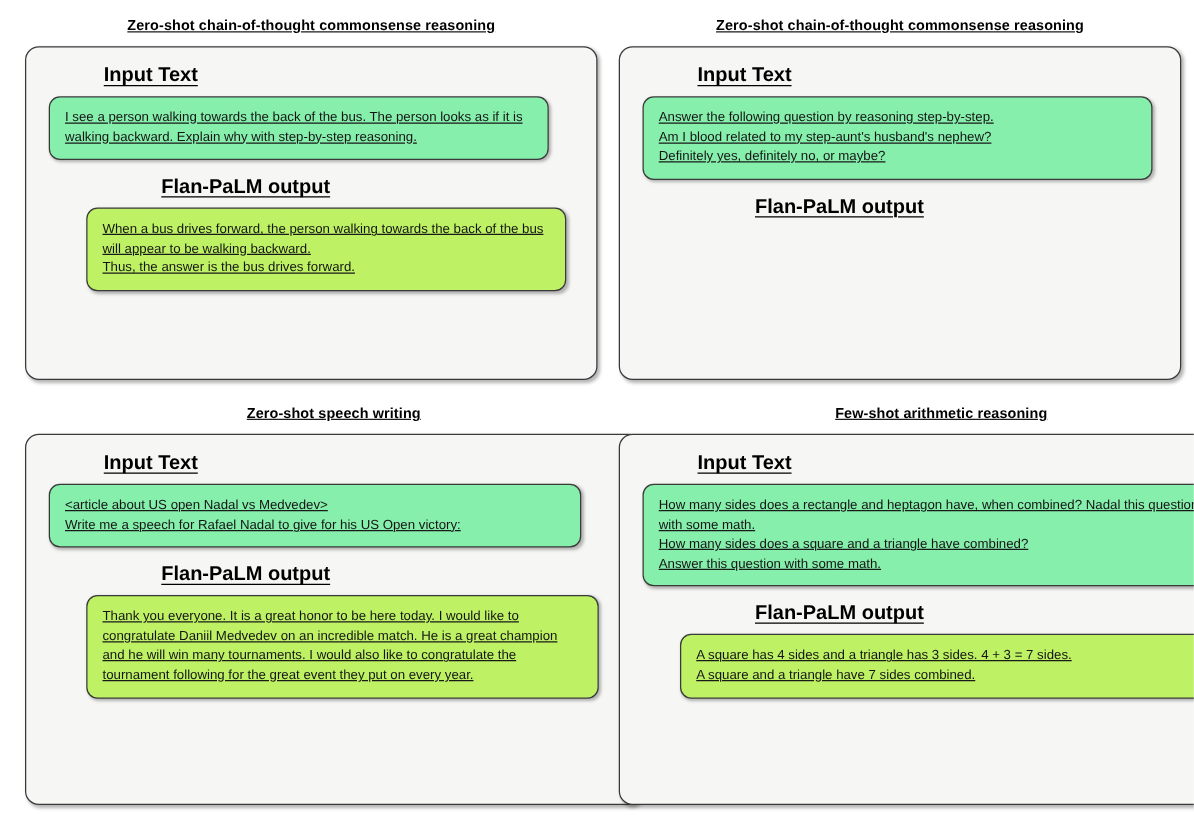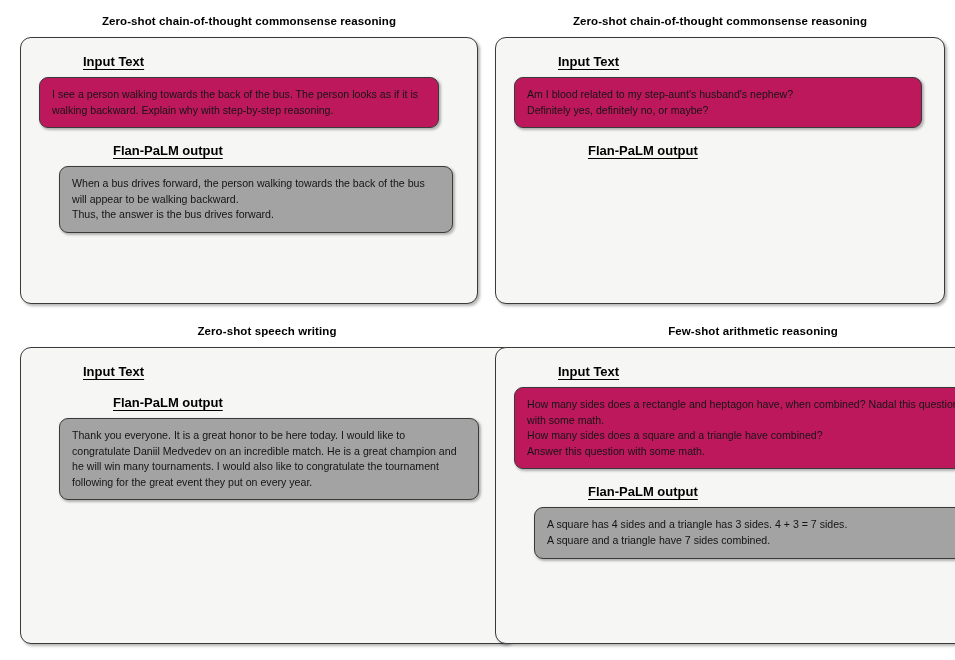--- a/index.html
+++ b/index.html
@@ -17,20 +17,21 @@
 
   .grid {
     position: relative;
     width: 955px;
     height: 660px;
   }
 
   .panel-wrap {
     position: absolute;
     box-sizing: border-box;
+    text-decoration: underline;
   }
 
   .panel-title {
     text-align: center;
     font-size: 11.5px;
     font-weight: bold;
     letter-spacing: 0.1px;
     color: #000000;
     margin: 0 0 9px 0;
     line-height: 14px;
@@ -41,62 +42,62 @@
     border: 1.3px solid #3a3a3a;
     border-radius: 11px;
     background: #f6f6f5;
     box-shadow: 2px 2px 3px rgba(0,0,0,0.30);
     padding: 14px 16px 14px 18px;
     height: calc(100% - 23px);
     position: relative;
   }
 
   .section-label {
-    font-size: 13px;
+    font-size: 16px;
     font-weight: bold;
     color: #000000;
     text-decoration: underline;
     text-underline-offset: 2.5px;
     text-decoration-thickness: 1.4px;
     line-height: 13px;
     margin: 0;
     display: inline-block;
     padding-left: 44px;
   }
 
   .label-output {
-    margin-left: 30px;
+    margin-left: 46px;
   }
 
   .bubble {
     box-sizing: border-box;
     border: 1.3px solid #3a3a3a;
     border-radius: 9px;
     box-shadow: 1.5px 1.5px 2.5px rgba(0,0,0,0.28);
     padding: 9px 12px 9px 12px;
     font-size: 10.6px;
     line-height: 15.6px;
     color: #141414;
   }
 
   .bubble p {
     margin: 0;
   }
   .bubble p + p {
   }
 
   .bubble-input {
-    background: #be185d;
+    background: #86efac;
     margin-top: 7px;
   }
 
   .bubble-output {
-    background: #a3a3a3;
+    background: #bef264;
     margin-top: 7px;
-    margin-left: 20px;
+    margin-left: 30px;
   }
 
   .gap-before-output {
     margin-top: 13px;
   }
 
   
   #panel-0 { left: 20px;  top: 14px;  width: 458px; height: 290px; }
   #panel-1 { left: 495px; top: 14px;  width: 450px; height: 290px; }
   #panel-2 { left: 20px;  top: 324px; width: 494px; height: 320px; }
@@ -134,33 +135,38 @@
 Thus, the answer is the bus drives forward.</p>
       </div>
     </div>
   </div>
 
   <div class="panel-wrap" id="panel-1">
     <div class="panel-title">Zero-shot chain-of-thought commonsense reasoning</div>
     <div class="card">
       <div class="section-label">Input Text</div>
       <div class="bubble bubble-input">
+        <p style="white-space:pre-line">Answer the following question by reasoning step-by-step.</p>
         <p style="white-space:pre-line">Am I blood related to my step-aunt's husband's nephew?
 Definitely yes, definitely no, or maybe?</p>
       </div>
       <div class="gap-before-output">
         <div class="section-label label-output">Flan-PaLM output</div>
       </div>
     </div>
   </div>
 
   <div class="panel-wrap" id="panel-2">
     <div class="panel-title">Zero-shot speech writing</div>
     <div class="card">
       <div class="section-label">Input Text</div>
+      <div class="bubble bubble-input">
+        <p style="white-space:pre-line">&lt;article about US open Nadal vs Medvedev&gt;</p>
+        <p style="white-space:pre-line">Write me a speech for Rafael Nadal to give for his US Open victory:</p>
+      </div>
       <div class="gap-before-output">
         <div class="section-label label-output">Flan-PaLM output</div>
       </div>
       <div class="bubble bubble-output">
         <p style="white-space:pre-line">Thank you everyone. It is a great honor to be here today. I would like to congratulate Daniil Medvedev on an incredible match. He is a great champion and he will win many tournaments. I would also like to congratulate the tournament following for the great event they put on every year.</p>
       </div>
     </div>
   </div>
 
   <div class="panel-wrap" id="panel-3">

